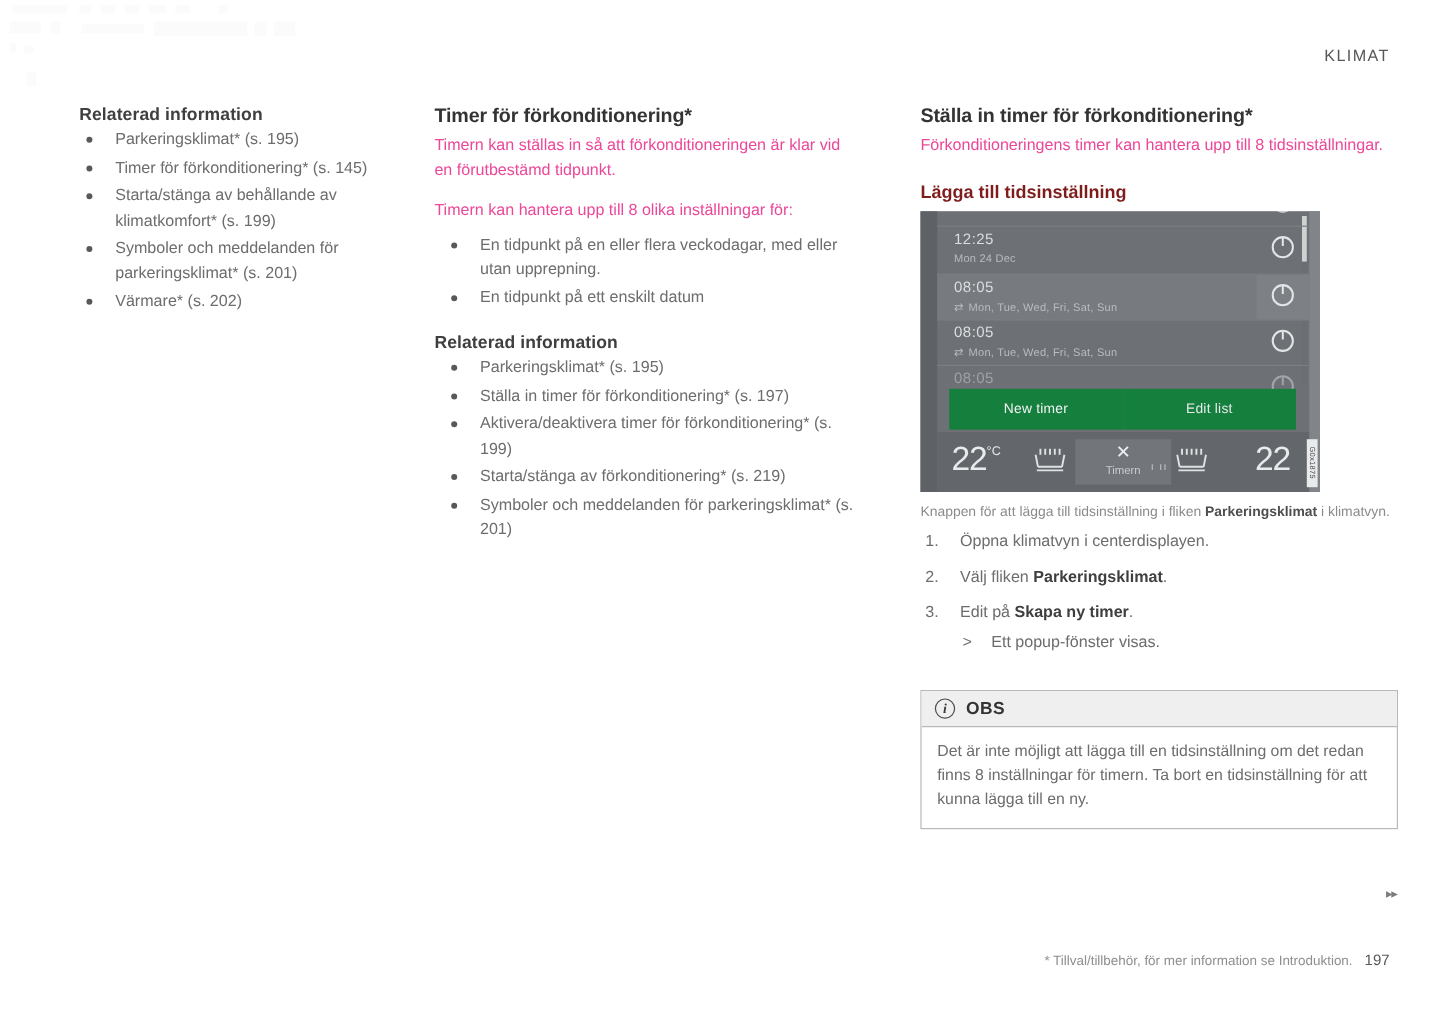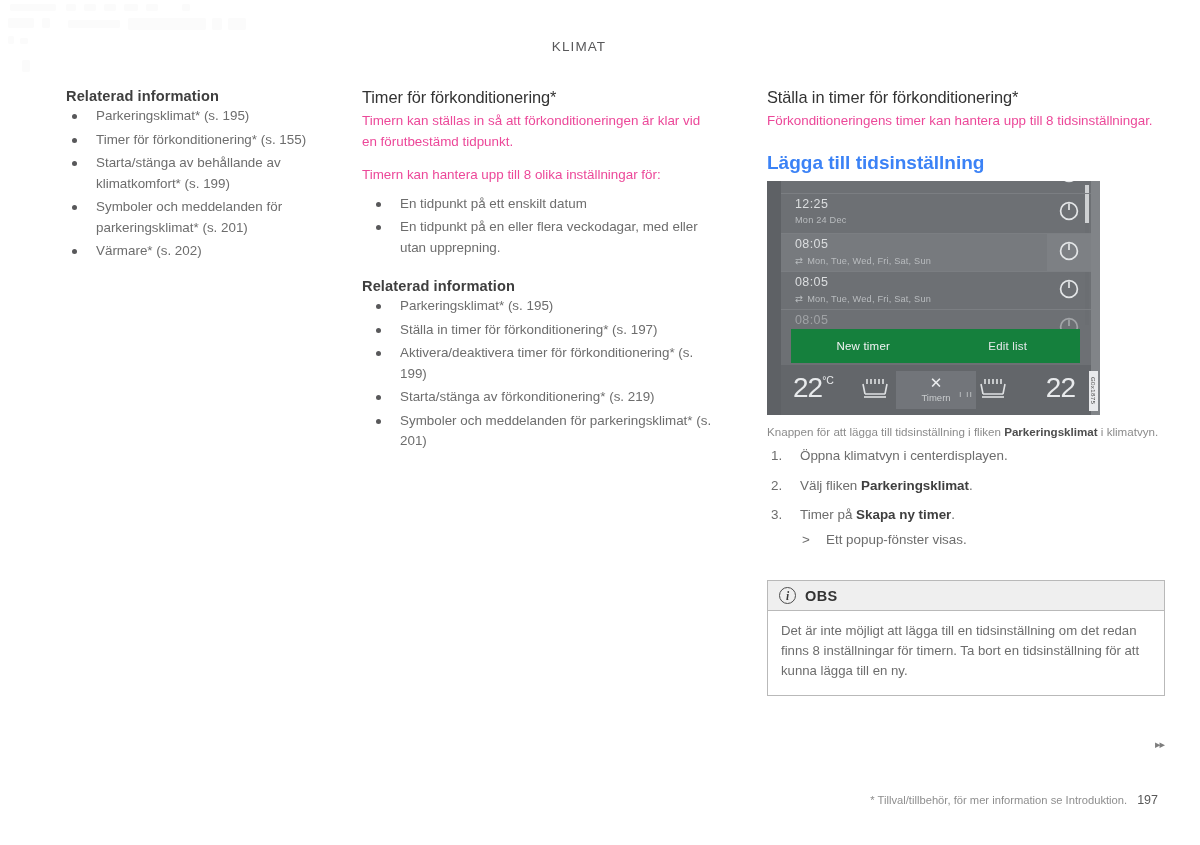--- a/index.html
+++ b/index.html
@@ -20,21 +20,21 @@
     opacity: 0.45;
     pointer-events: none;
   }
   .bleed span {
     position: absolute; background: #f7f7f7; border-radius: 1px;
   }
 
   
   .page-header {
     position: absolute; top: 39px; left: 0; right: 42px;
-    text-align: center;
+    text-align: right;
     font-size: 13.5px; letter-spacing: 1.1px;
     color: #58585a;
   }
 
   
   .columns {
     position: absolute; left: 0; top: 88px; right: 0;
     display: flex;
     justify-content: flex-end;
   }
@@ -43,27 +43,27 @@
   .col2 { width: 372px; padding-left: 0px; padding-right: 22px; }
   .col3 { width: 466px; padding-left: 33px; padding-right: 35px; }
 
   h2.section-title {
     margin: 0 0 2px 0;
     font-size: 14.6px; font-weight: bold;
     color: #3f3f3f; letter-spacing: 0.1px;
   }
   h2.big-title {
     margin: 0 0 4px 0;
-    font-size: 16.4px; font-weight: normal;
+    font-size: 16.4px; font-weight: bold;
     color: #333333; letter-spacing: -0.1px;
   }
   h3.sub-title {
     margin: 20px 0 7px 0;
-    font-size: 19px; font-weight: bold;
-    color: #3b82f6;
+    font-size: 15px; font-weight: bold;
+    color: #7f1d1d;
   }
 
   p.body {
     margin: 0 0 13px 0;
     font-size: 13.4px; line-height: 20.5px;
     color: #ec4899;
   }
 
   ul.bullets { list-style: none; margin: 0; padding: 0; }
   ul.bullets > li {
@@ -250,34 +250,34 @@
 </div>
 
 <div class="page-header">KLIMAT</div>
 
 <div class="columns">
 
   <div class="col col1">
     <h2 class="section-title">Relaterad information</h2>
     <ul class="bullets">
       <li>Parkeringsklimat* (s. 195)</li>
-      <li>Timer för förkonditionering* (s. 155)</li>
+      <li>Timer för förkonditionering* (s. 145)</li>
       <li>Starta/stänga av behållande av klimatkomfort* (s. 199)</li>
       <li>Symboler och meddelanden för parkeringsklimat* (s. 201)</li>
       <li>Värmare* (s. 202)</li>
     </ul>
   </div>
 
   <div class="col col2">
     <h2 class="big-title">Timer för förkonditionering*</h2>
     <p class="body">Timern kan ställas in så att förkonditioneringen är klar vid en förutbestämd tidpunkt.</p>
     <p class="body" style="margin-bottom:8px">Timern kan hantera upp till 8 olika inställningar för:</p>
     <ul class="bullets indent">
+      <li>En tidpunkt på en eller flera veckodagar, med eller utan upprepning.</li>
       <li>En tidpunkt på ett enskilt datum</li>
-      <li>En tidpunkt på en eller flera veckodagar, med eller utan upprepning.</li>
     </ul>
     <h2 class="section-title" style="margin-top:20px">Relaterad information</h2>
     <ul class="bullets indent">
       <li>Parkeringsklimat* (s. 195)</li>
       <li>Ställa in timer för förkonditionering* (s. 197)</li>
       <li>Aktivera/deaktivera timer för förkonditionering* (s. 199)</li>
       <li>Starta/stänga av förkonditionering* (s. 219)</li>
       <li>Symboler och meddelanden för parkeringsklimat* (s. 201)</li>
     </ul>
   </div>
@@ -392,21 +392,21 @@
     </div>
 
     <ol class="steps">
       <li>
         <span>Öppna klimatvyn i centerdisplayen.</span>
       </li>
       <li>
         <span>Välj fliken </span><b>Parkeringsklimat</b><span>.</span>
       </li>
       <li>
-        <span>Timer på </span><b>Skapa ny timer</b><span>.</span>
+        <span>Edit på </span><b>Skapa ny timer</b><span>.</span>
         <div class="substep">Ett popup-fönster visas.</div>
       </li>
     </ol>
 
     <div class="note">
       <div class="note-head">
         <div class="note-icon">i</div>
         <div class="note-title">OBS</div>
       </div>
       <div class="note-body">Det är inte möjligt att lägga till en tidsinställning om det redan finns 8 inställningar för timern. Ta bort en tidsinställning för att kunna lägga till en ny.</div>

